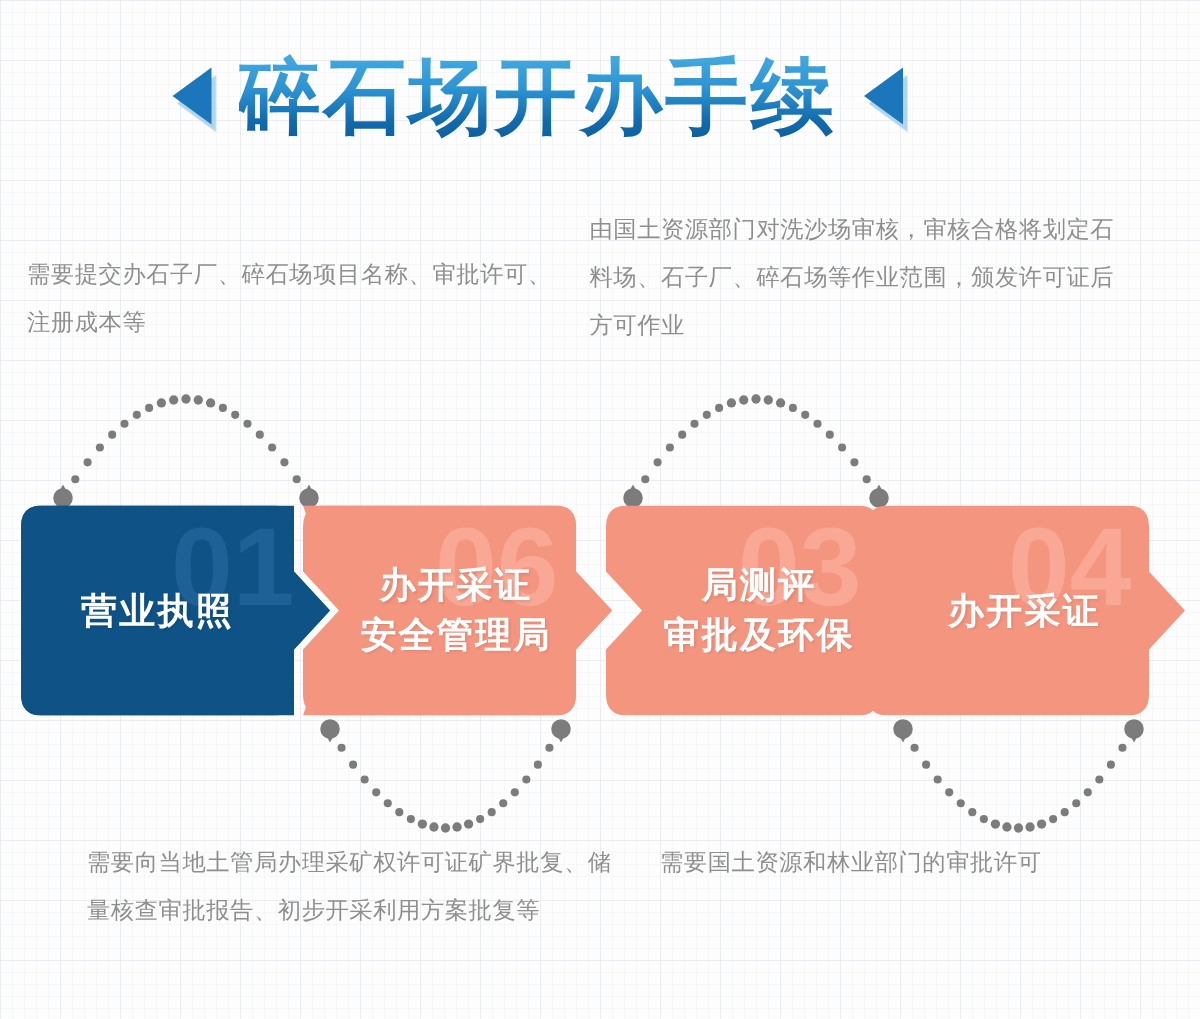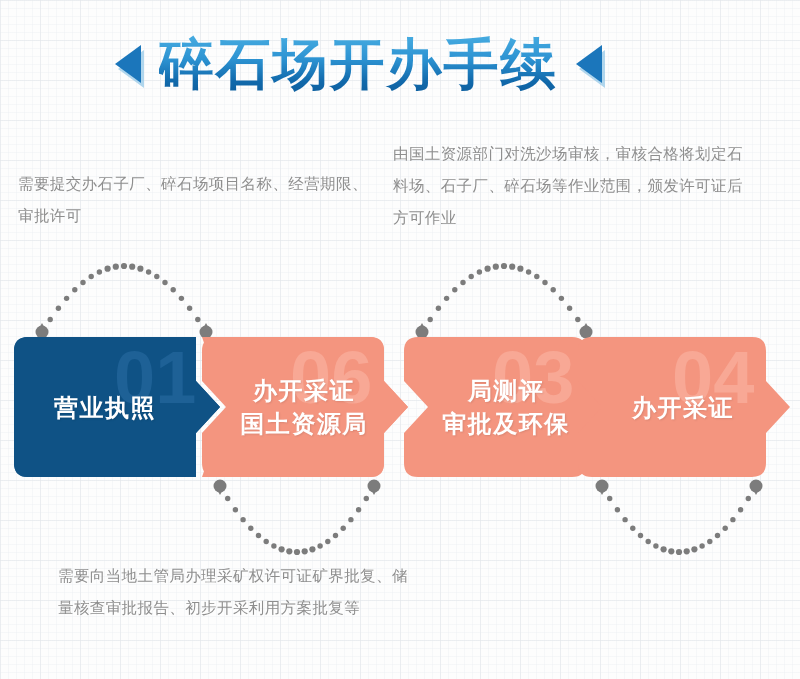--- a/index.html
+++ b/index.html
@@ -115,23 +115,24 @@
 
   <div id="title-bar">
     <span class="tri"></span>
     <span class="title-wrap">
       <span id="title-shadow">碎石场开办手续</span>
       <span id="page-title">碎石场开办手续</span>
     </span>
     <span class="tri"></span>
   </div>
 
-  <div class="note" id="note-top-left">需要提交办石子厂、碎石场项目名称、经营期限、审批许可</div>
+  <div class="note" id="note-top-left">需要提交办石子厂、碎石场项目名称、审批许可、注册成本等</div>
   <div class="note" id="note-bot-left">需要向当地土管局办理采矿权许可证矿界批复、储量核查审批报告、初步开采利用方案批复等</div>
   <div class="note" id="note-top-right">由国土资源部门对洗沙场审核，审核合格将划定石料场、石子厂、碎石场等作业范围，颁发许可证后方可作业</div>
+  <div class="note" id="note-bot-right">需要国土资源和林业部门的审批许可</div>
 
   <svg class="arc" id="arc-tl" style="left:34px; top:258px;" width="180" height="82" viewBox="0 0 180 82">
       <circle cx="8.00" cy="74.00" r="6.5" fill="#7c7c7c"></circle>
       <path d="M 8.00 65.00 L 3.00 74.00 L 13.00 74.00 Z" fill="#7c7c7c"></path>
       <circle cx="16.20" cy="61.46" r="2.7" fill="#7c7c7c"></circle>
       <circle cx="24.40" cy="50.24" r="2.7" fill="#7c7c7c"></circle>
       <circle cx="32.60" cy="40.34" r="2.7" fill="#7c7c7c"></circle>
       <circle cx="40.80" cy="31.76" r="2.7" fill="#7c7c7c"></circle>
       <circle cx="49.00" cy="24.50" r="2.7" fill="#7c7c7c"></circle>
       <circle cx="57.20" cy="18.56" r="2.7" fill="#7c7c7c"></circle>
@@ -244,21 +245,21 @@
     </div>
 
     <div class="step" style="left:202px; width:206px;">
       <svg width="206" height="140" viewBox="0 0 206 140">
         <path d="M0,0 H168 Q182,0 182,14 V44 L206,70 L182,96 V126 Q182,140 168,140 H0 L24,70 Z" fill="#f4957f"></path>
         <path d="M14,0 H168 Q182,0 182,14 V44 L206,70 L182,96 V126 Q182,140 168,140 H14 Q0,140 0,126 V96 L24,70 L0,44 V14 Q0,0 14,0 Z" fill="#f4957f"></path>
       </svg>
       <span class="wm" style="left:88px; top:4px; color:#f8a895;">06</span>
       <div class="step-label" style="left:22px; width:160px;">
         <span>办开采证</span>
-        <span>国土资源局</span>
+        <span>安全管理局</span>
       </div>
     </div>
 
     <div class="step" style="left:404px; width:206px;">
       <svg width="206" height="140" viewBox="0 0 206 140">
         <path d="M14,0 H168 Q182,0 182,14 V44 L206,70 L182,96 V126 Q182,140 168,140 H14 Q0,140 0,126 V96 L24,70 L0,44 V14 Q0,0 14,0 Z" fill="#f4957f"></path>
       </svg>
       <span class="wm" style="left:88px; top:4px; color:#f8a895;">03</span>
       <div class="step-label" style="left:22px; width:160px;">
         <span>局测评</span>

